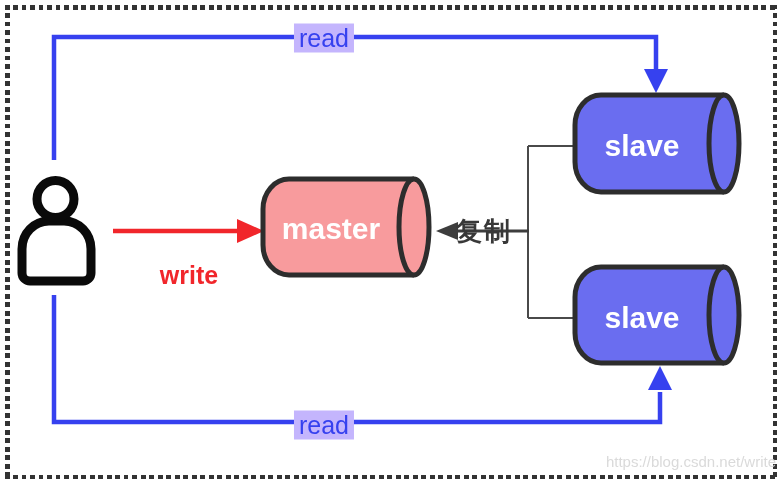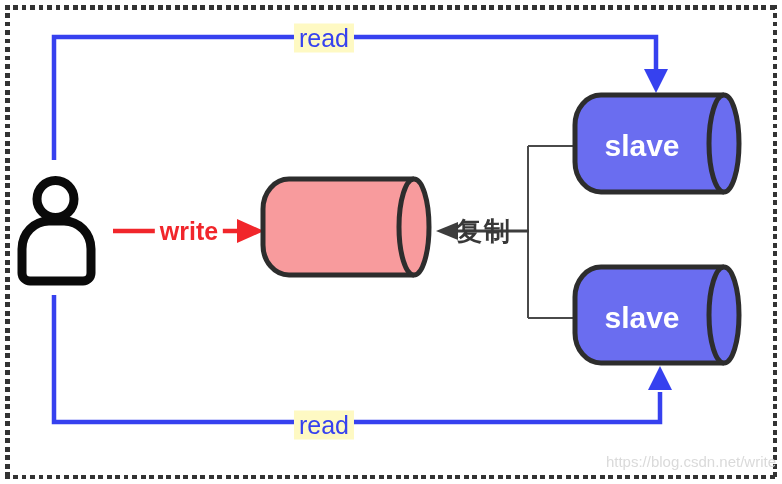--- a/index.html
+++ b/index.html
@@ -31,29 +31,30 @@
   .lbl {
     position: absolute;
     transform: translate(-50%, -50%);
     white-space: nowrap;
     line-height: 1;
   }
   .lbl-read {
     color: #3641ef;
     font-size: 25px;
     font-weight: 500;
-    background: #fef9c3;
+    background: #c4b5fd;
     padding: 2px 5px;
   }
   .lbl-write {
     color: #f1262b;
     font-size: 25px;
     font-weight: 700;
     background: #ffffff;
     padding: 2px 5px;
+    margin-top: 44px;
   }
   .lbl-replicate {
     color: #383838;
     font-size: 26px;
     font-weight: 700;
     letter-spacing: 2px;
   }
   .lbl-node {
     color: #ffffff;
     font-size: 30px;
@@ -117,19 +118,20 @@
   </svg>
 
   <div class="lbl lbl-read" style="left:324px; top:38px;">read</div>
 
   <div class="lbl lbl-read" style="left:324px; top:425px;">read</div>
 
   <div class="lbl lbl-write" style="left:189px; top:231px;">write</div>
 
   <div class="lbl lbl-replicate" style="left:484px; top:231px;">复制</div>
 
+  <div class="lbl lbl-node" style="left:331px; top:229px;">master</div>
 
   <div class="lbl lbl-node" style="left:642px; top:146px;">slave</div>
 
   <div class="lbl lbl-node" style="left:642px; top:318px;">slave</div>
 
   <div class="watermark">https://blog.csdn.net/write</div>
 </div>
 
 </body></html>

